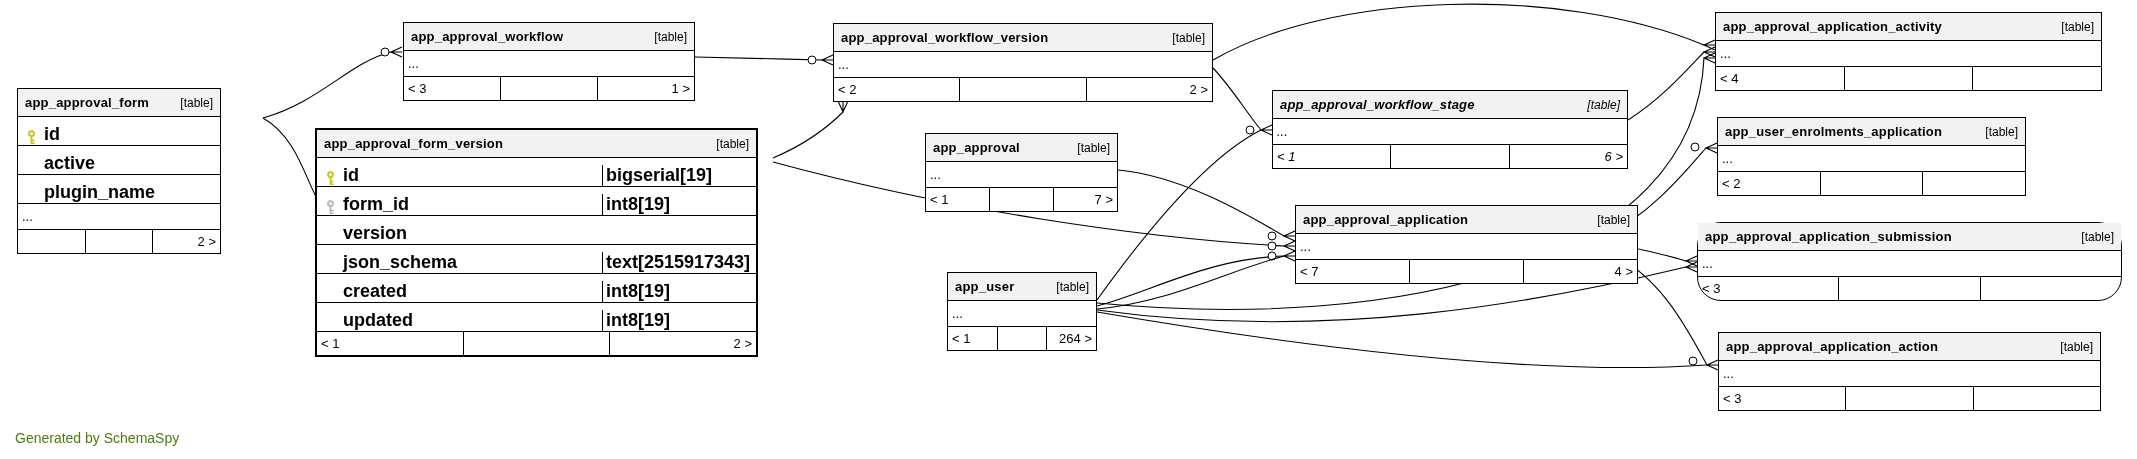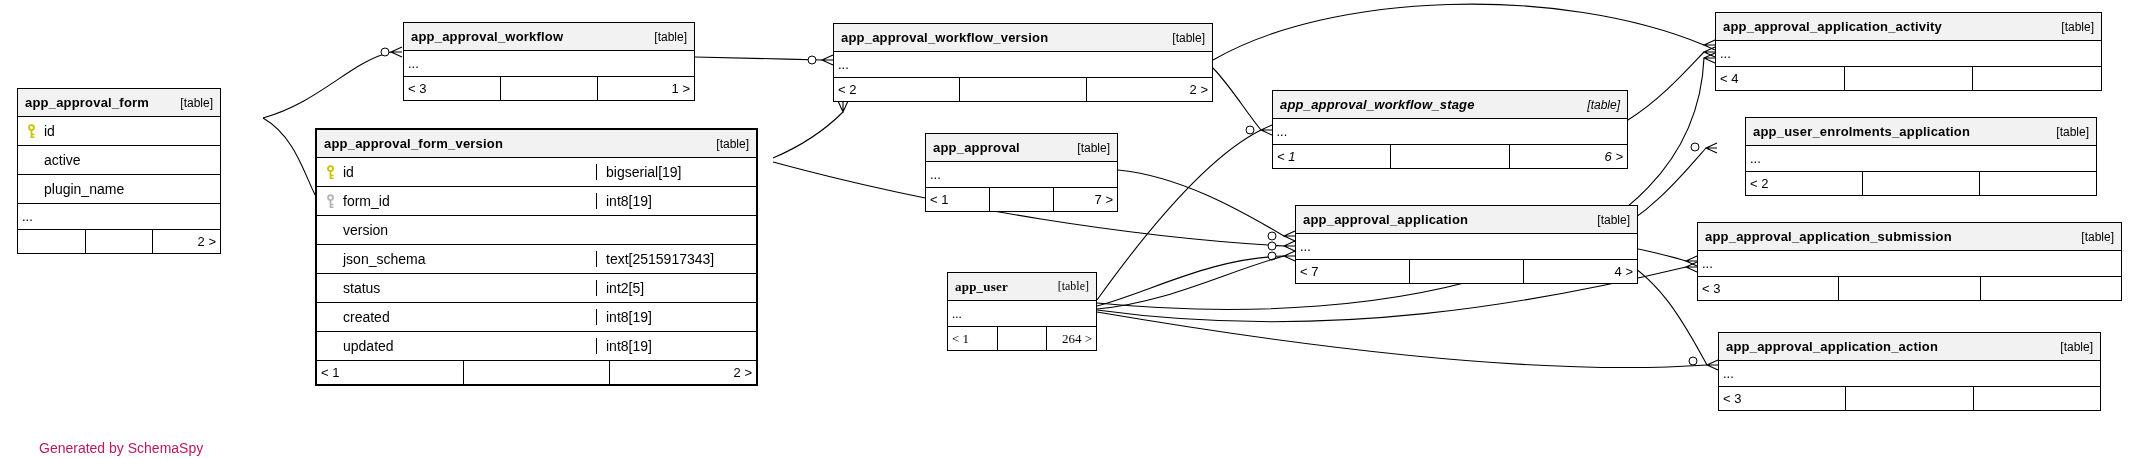--- a/index.html
+++ b/index.html
@@ -5,33 +5,33 @@
   html,body{margin:0;padding:0;background:#ffffff;}
   body{font-family:"Liberation Sans",sans-serif;}
   #canvas{position:relative;width:2137px;height:459px;background:#ffffff;overflow:hidden;}
   #edges{position:absolute;left:0;top:0;z-index:0;}
   .tbl{position:absolute;border:1px solid #000;background:#fff;box-sizing:border-box;z-index:2;}
   .tbl.emph{border-width:2px;}
   .hdr{display:flex;justify-content:space-between;align-items:center;background:#f2f2f2;
        border-bottom:1px solid #000;height:28px;padding:0 7px;box-sizing:border-box;}
   .hdr .nm{font-weight:bold;font-size:13px;letter-spacing:.2px;white-space:nowrap;}
   .hdr .bd{font-size:12px;padding-left:14px;white-space:nowrap;}
-  .crow{display:flex;align-items:center;height:29px;border-bottom:1px solid #000;
-        box-sizing:border-box;font-size:14px;}
+  .crow{display:flex;align-items:flex-end;height:29px;border-bottom:1px solid #000;
+        box-sizing:border-box;font-size:18px;font-weight:bold;}
   .crow .keyc{width:26px;display:flex;align-items:center;justify-content:center;flex:none;}
   .crow .cname{flex:1;display:flex;align-items:center;white-space:nowrap;}
   .crow .ctype{width:150px;flex:none;border-left:1px solid #000;display:flex;align-items:center;
-               padding-left:9px;white-space:nowrap;}
+               padding-left:3px;white-space:nowrap;}
   .ell{height:26px;border-bottom:1px solid #000;font-size:13px;display:flex;align-items:center;
        padding-left:4px;box-sizing:border-box;}
   .foot{display:flex;height:23px;font-size:13px;}
   .foot .fc{flex:1;display:flex;align-items:center;padding:0 4px;box-sizing:border-box;}
   .foot .fc + .fc{border-left:1px solid #000;}
   .foot .fc:last-child{justify-content:flex-end;}
-  #gen-note{position:absolute;left:15px;top:440px;font-size:14px;color:#be185d;z-index:2;margin-left:24px;}
+  #gen-note{position:absolute;left:15px;top:430px;font-size:14px;color:#4d7c0f;z-index:2;}
 </style>
 </head>
 <body>
 
 <div id="canvas">
   <svg id="edges" width="2137" height="459" viewBox="0 0 2137 459">
       <path d="M263,118 C320,102 350,62 391,52" fill="none" stroke="#000000" stroke-width="1.1"></path>
       <circle cx="385" cy="52" r="4" fill="#ffffff" stroke="#000000" stroke-width="1"></circle>
       <path d="M402,47 L391,52 L402,57 M391,52 L402,52" fill="none" stroke="#000000" stroke-width="1.1"></path>
       <path d="M263,118 C298,138 306,182 319,202" fill="none" stroke="#000000" stroke-width="1.1"></path>
@@ -162,25 +162,20 @@
           <span class="keyc"></span>
           <span class="cname">version</span>
         </div>
         <div class="crow">
           <span class="keyc"></span>
           <span class="cname">json_schema</span>
           <span class="ctype">text[2515917343]</span>
         </div>
         <div class="crow">
           <span class="keyc"></span>
-          <span class="cname">status</span>
-          <span class="ctype">int2[5]</span>
-        </div>
-        <div class="crow">
-          <span class="keyc"></span>
           <span class="cname">created</span>
           <span class="ctype">int8[19]</span>
         </div>
         <div class="crow">
           <span class="keyc"></span>
           <span class="cname">updated</span>
           <span class="ctype">int8[19]</span>
         </div>
         <div class="foot">
           <span class="fc">&lt; 1</span>
@@ -217,21 +212,21 @@
           <span class="nm">app_approval_application</span>
           <span class="bd">[table]</span>
         </div>
         <div class="ell">...</div>
         <div class="foot">
           <span class="fc">&lt; 7</span>
           <span class="fc"></span>
           <span class="fc">4 &gt;</span>
         </div>
       </div>
-      <div class="tbl" style="left: 947px; top: 272px; width: 150px; font-family: Liberation Serif, serif;">
+      <div class="tbl" style="left: 947px; top: 272px; width: 150px;">
         <div class="hdr">
           <span class="nm">app_user</span>
           <span class="bd">[table]</span>
         </div>
         <div class="ell">...</div>
         <div class="foot">
           <span class="fc">&lt; 1</span>
           <span class="fc"></span>
           <span class="fc">264 &gt;</span>
         </div>
@@ -241,33 +236,33 @@
           <span class="nm">app_approval_application_activity</span>
           <span class="bd">[table]</span>
         </div>
         <div class="ell">...</div>
         <div class="foot">
           <span class="fc">&lt; 4</span>
           <span class="fc"></span>
           <span class="fc"></span>
         </div>
       </div>
-      <div class="tbl" style="left: 1717px; top: 117px; width: 352px; margin-left: 28px;">
+      <div class="tbl" style="left: 1717px; top: 117px; width: 309px;">
         <div class="hdr">
           <span class="nm">app_user_enrolments_application</span>
           <span class="bd">[table]</span>
         </div>
         <div class="ell">...</div>
         <div class="foot">
           <span class="fc">&lt; 2</span>
           <span class="fc"></span>
           <span class="fc"></span>
         </div>
       </div>
-      <div class="tbl" style="left: 1697px; top: 222px; width: 425px;">
+      <div class="tbl" style="left: 1697px; top: 222px; width: 425px; border-radius: 24px;">
         <div class="hdr">
           <span class="nm">app_approval_application_submission</span>
           <span class="bd">[table]</span>
         </div>
         <div class="ell">...</div>
         <div class="foot">
           <span class="fc">&lt; 3</span>
           <span class="fc"></span>
           <span class="fc"></span>
         </div>

